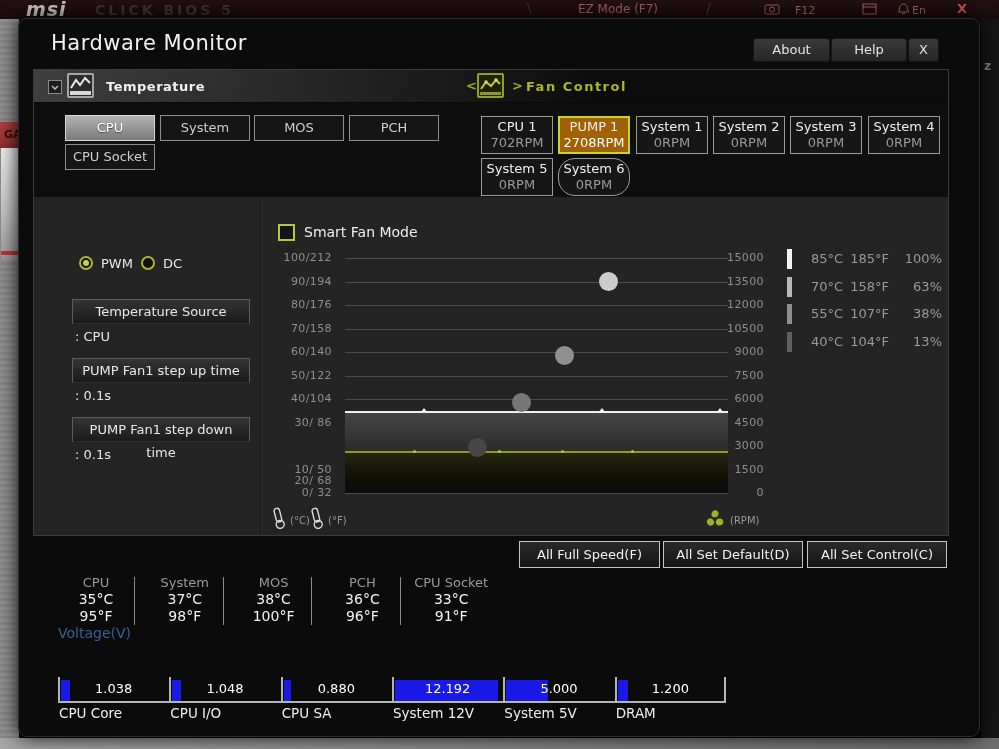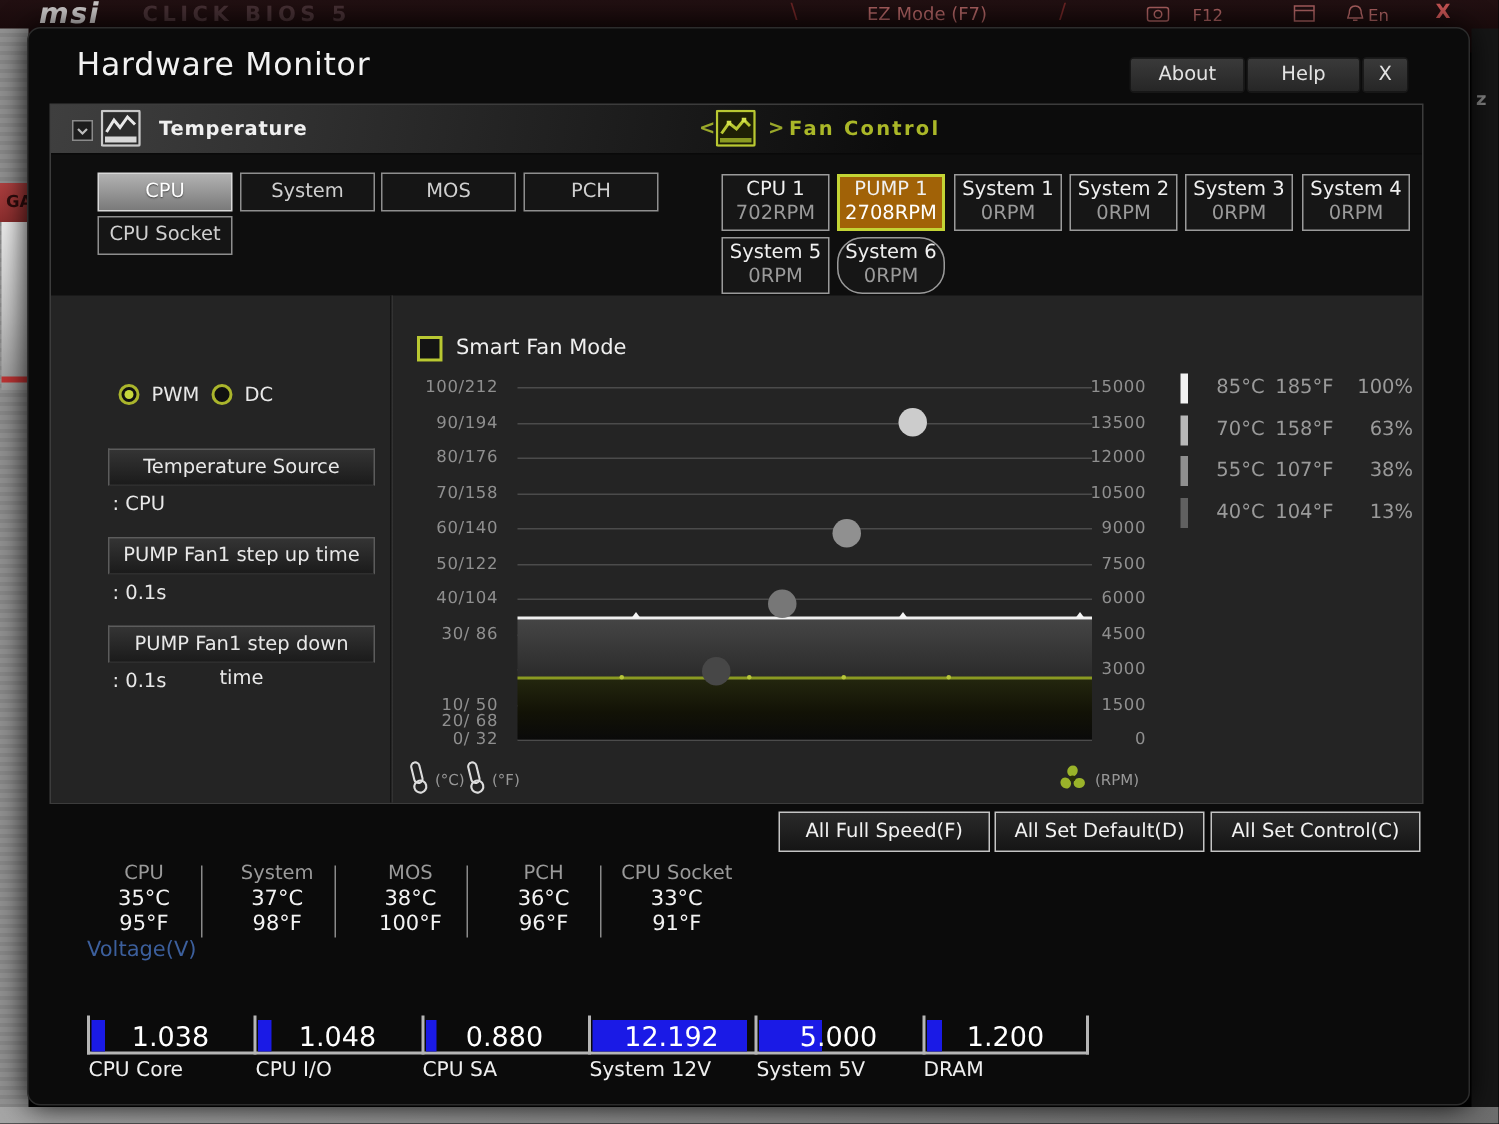--- a/index.html
+++ b/index.html
@@ -107,21 +107,21 @@
     border:1px solid #c4c4c4; color:#f2f2f2; font-size:13px; text-align:center; line-height:25px; cursor:pointer; }
   .readout { position:absolute; top:556px; width:94px; text-align:center; }
   .readout .rl { color:#9a9a9a; font-size:13px; line-height:16px; }
   .readout .rc, .readout .rf { color:#f2f2f2; font-size:14px; line-height:17px; }
   .readout-div { position:absolute; top:558px; width:1px; height:48px; background:#8a8a8a; }
   .volt-title { position:absolute; left:39px; top:606px; color:#3c5f9c; font-size:14px; }
   .gauge { position:absolute; left:39px; top:658px; width:668px; height:46px; }
   .gauge-base { position:absolute; left:0; top:24px; width:668px; height:2px; background:#b5b5b5; }
   .gauge-tick { position:absolute; top:0; width:2px; height:26px; background:#b5b5b5; }
   .gauge-bar { position:absolute; background:#1a1ae6; height:21px; top:3px; }
-  .gauge-val { position:absolute; top:4px; color:#fff; font-size:18px; text-align:center; }
+  .gauge-val { position:absolute; top:4px; color:#fff; font-size:13px; text-align:center; }
   .gauge-lbl { position:absolute; top:28px; color:#efefef; font-size:13.5px; }
 </style>
 </head>
 <body>
 
 <div class="bg-top">
   <span class="msi-logo">msi</span>
   <span class="ghost-title">CLICK BIOS 5</span>
   <span class="bg-slash" style="left:527px;">\</span>
   <span class="ez-mode">EZ Mode (F7)</span>

